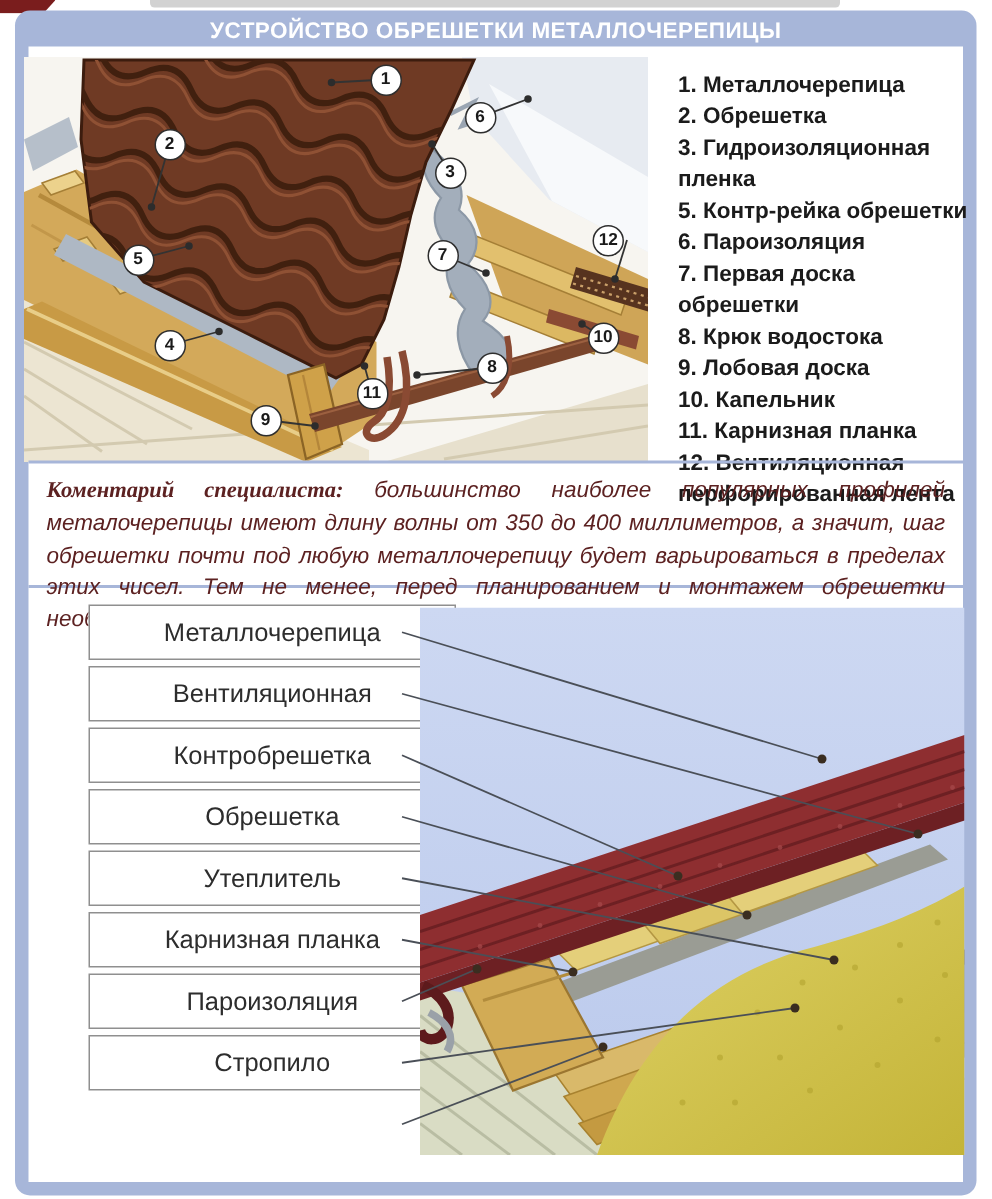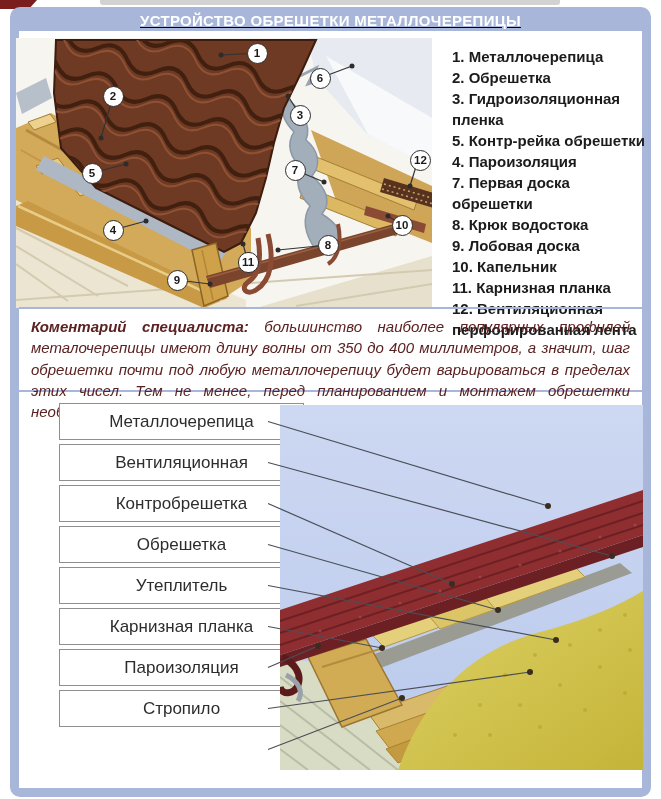--- a/index.html
+++ b/index.html
@@ -13,40 +13,40 @@
   .crop-artifact { position:absolute; left:0; top:0; width:37px; height:9px;
     background:#7a1d1d; clip-path:polygon(0 0,100% 0,78% 100%,0 100%); }
 
   
   .frame { position:absolute; left:10px; top:7px; width:641px; height:790px;
     background:var(--frame,#a7b6d9); border-radius:10px; }
   .content { position:absolute; left:19px; top:31px; width:623px; height:757px;
     background:#ffffff; }
 
   .title-bar { position:absolute; left:10px; top:9px; width:641px; height:22px;
-    display:flex; align-items:center; justify-content:center;text-decoration:underline; }
+    display:flex; align-items:center; justify-content:center; }
   .title-bar span { color:#ffffff; font-weight:bold; font-size:15px; letter-spacing:.3px; }
 
   
   .upper-photo { position:absolute; left:16px; top:38px; width:416px; height:270px; }
   .upper-photo svg { position:absolute; left:0; top:0; }
   .badge { position:absolute; width:21px; height:21px; border-radius:50%;
     background:#fff; border:1.5px solid #2e2e2e; color:#1a1a1a;
     font-size:11.5px; font-weight:bold; display:flex; align-items:center; justify-content:center; }
 
   .legend { position:absolute; left:452px; top:46px; width:196px;
     color:var(--legend-ink,#1b1b1b); font-size:15px; font-weight:bold; line-height:21px; }
   .legend-item { white-space:normal; }
 
   
   .comment { position:absolute; left:19px; top:307px; width:623px; height:85px;
     border-top:2px solid var(--frame,#a7b6d9); border-bottom:2px solid var(--frame,#a7b6d9);
     padding:7px 12px 0 12px; color:var(--comment-ink,#5c2121);
     font-size:15px; line-height:1.42; font-style:italic; text-align:justify; }
-  .comment b { font-weight:bold; }
+  .comment b { font-weight:bold;font-family:Liberation Serif, serif; }
 
   
   .label-col { position:absolute; left:23px; top:403px; width:245px; }
   .label-box { width:245px; height:37px; margin-bottom:4px; background:#fff;
     border:1px solid #8f8f8f; display:flex; align-items:center; justify-content:center;
     font-size:17px; color:#2d2d2d;margin-left:36px; }
   .lower-photo { position:absolute; left:280px; top:405px; width:363px; height:365px; }
   .callout-overlay { position:absolute; left:0; top:400px; width:661px; height:399px;
     pointer-events:none; }
 </style>
@@ -176,30 +176,30 @@
         <div class="badge" style="left: 86.5px; top: 47.5px;">2</div>
         <div class="badge" style="left: 273.5px; top: 66.5px;">3</div>
         <div class="badge" style="left: 86.5px; top: 181.5px;">4</div>
         <div class="badge" style="left: 65.5px; top: 124.5px;">5</div>
         <div class="badge" style="left: 293.5px; top: 29.5px;">6</div>
         <div class="badge" style="left: 268.5px; top: 121.5px;">7</div>
         <div class="badge" style="left: 301.5px; top: 196.5px;">8</div>
         <div class="badge" style="left: 150.5px; top: 231.5px;">9</div>
         <div class="badge" style="left: 375.5px; top: 176.5px;">10</div>
         <div class="badge" style="left: 221.5px; top: 213.5px; border-radius: 10px;">11</div>
-        <div class="badge" style="left: 394px; top: 111.5px;">12</div>
+        <div class="badge" style="left: 379px; top: 111.5px;">12</div>
       </div>
   </div>
 
   <div class="legend" id="legend-list">
       <div class="legend-item">1. Металлочерепица</div>
       <div class="legend-item">2. Обрешетка</div>
       <div class="legend-item">3. Гидроизоляционная пленка</div>
       <div class="legend-item">5. Контр-рейка обрешетки</div>
-      <div class="legend-item">4. Пароизоляция</div>
+      <div class="legend-item">6. Пароизоляция</div>
       <div class="legend-item">7. Первая доска обрешетки</div>
       <div class="legend-item">8. Крюк водостока</div>
       <div class="legend-item">9. Лобовая доска</div>
       <div class="legend-item">10. Капельник</div>
       <div class="legend-item">11. Карнизная планка</div>
       <div class="legend-item">12. Вентиляционная перфорированная лента</div>
     </div>
 
   <div class="comment">
     <b>Коментарий специалиста:</b><span> большинство наиболее популярных профилей металочерепицы имеют длину волны от 350 до 400 миллиметров, а значит, шаг обрешетки почти под любую металлочерепицу будет варьироваться в пределах этих чисел. Тем не менее, перед планированием и монтажем обрешетки необходимо ознакомиться с инструкцией производителя.</span>

